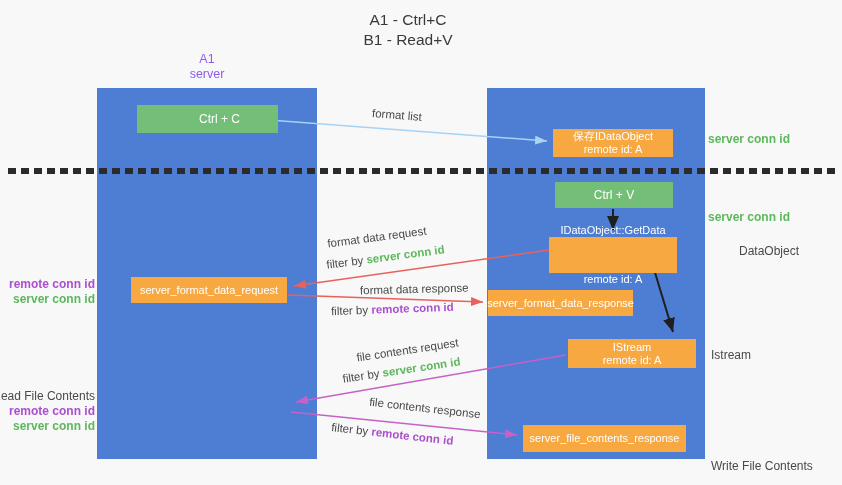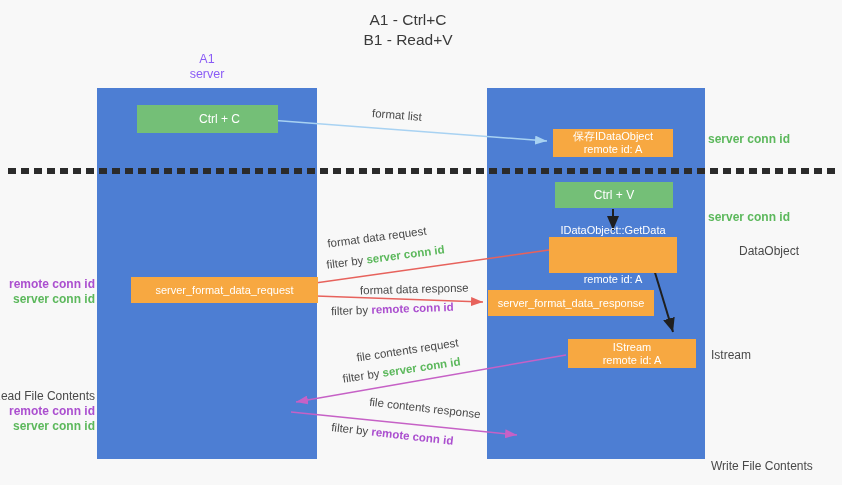--- a/index.html
+++ b/index.html
@@ -91,34 +91,37 @@
 
   <div class="abs node green" style="left:555px;top:182px;width:118px;height:26px;text-align:center;">
     <span>Ctrl + V</span>
   </div>
 
   <div class="abs node orange small" style="left:549px;top:237px;width:128px;height:36px;gap:36px;">
     <span>IDataObject::GetData</span>
     <span>remote id: A</span>
   </div>
 
-  <div class="abs node orange small" style="left:131px;top:277px;width:187px;height:26px;">
+  <div class="abs node orange small" style="left:131px;top:277px;width:156px;height:26px;">
     <span>server_format_data_request</span>
   </div>
 
-  <div class="abs node orange small" style="left:488px;top:290px;width:166px;height:26px;">
+  <div class="abs node orange small" style="left:488px;top:290px;width:145px;height:26px;">
     <span>server_format_data_response</span>
   </div>
 
   <div class="abs node orange small" style="left:568px;top:339px;width:128px;height:29px;">
     <span>IStream</span>
     <span>remote id: A</span>
   </div>
 
 
+  <div class="abs node orange small" style="left:523px;top:425px;width:163px;height:27px;">
+    <span>server_file_contents_response</span>
+  </div>
 
   <div class="abs albl" style="left:372px;top:109px;transform:rotate(4.5deg);">format list</div>
 
   <div class="abs albl" style="left:327px;top:231px;transform:rotate(-7.5deg);">format data request</div>
   <div class="abs albl" style="left:326px;top:251px;transform:rotate(-7.5deg);">
     <span>filter by</span>
     <span class="c-green">server conn id</span>
   </div>
 
   <div class="abs albl" style="left:360px;top:283px;transform:rotate(-1.5deg);">format data response</div>

